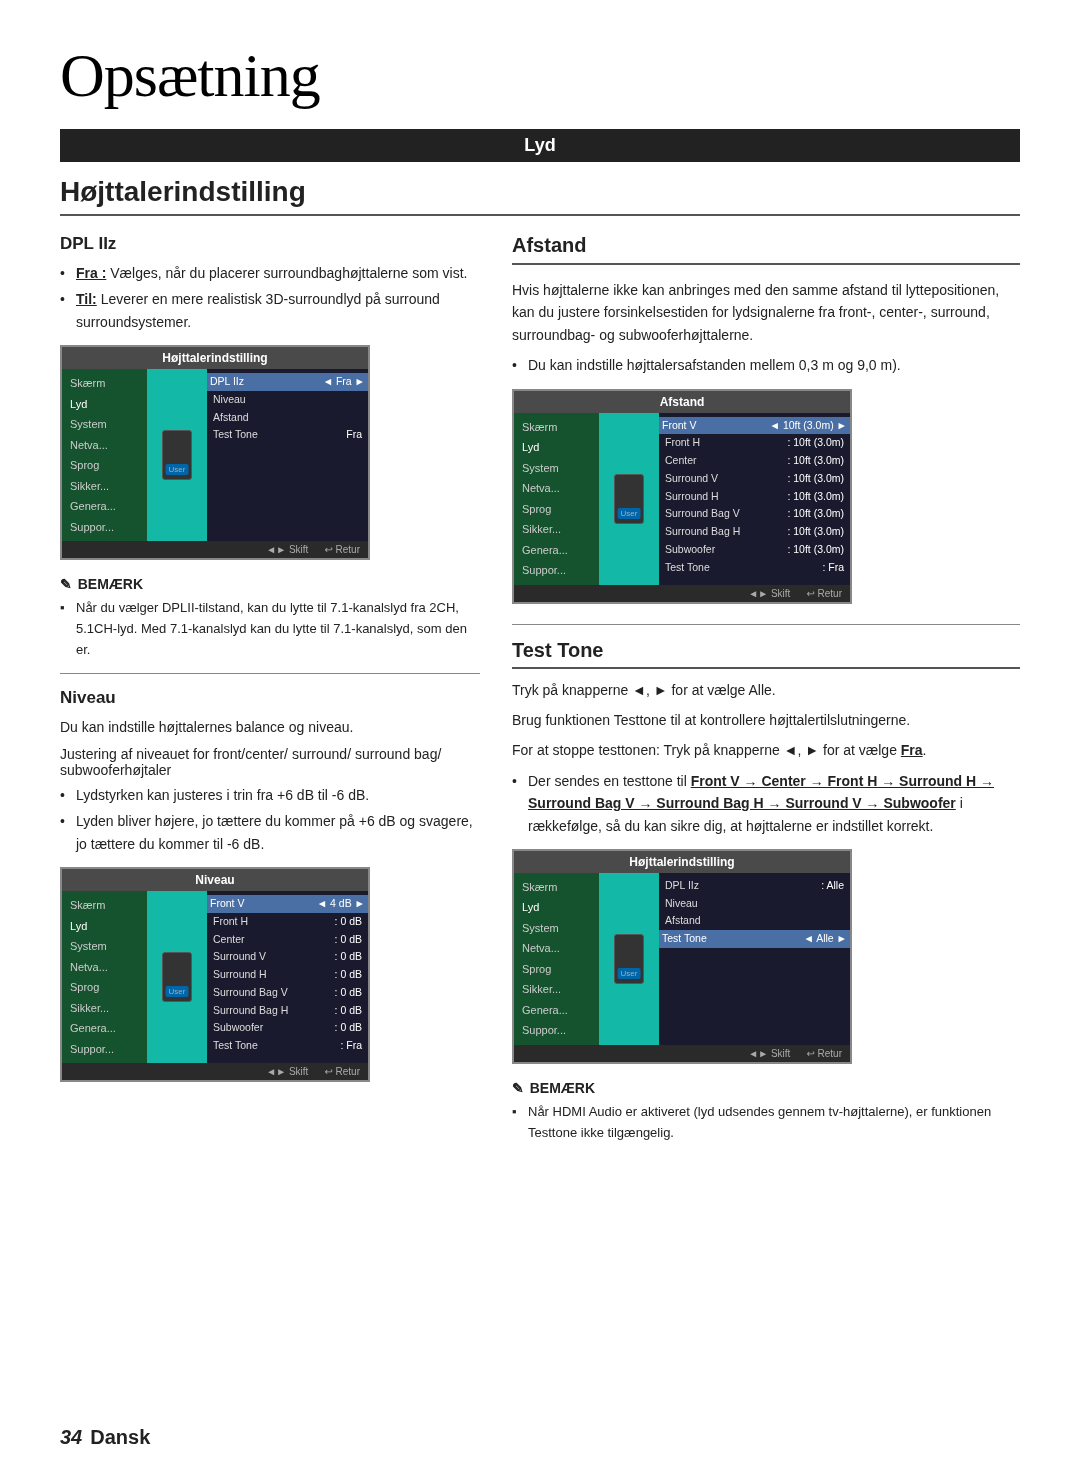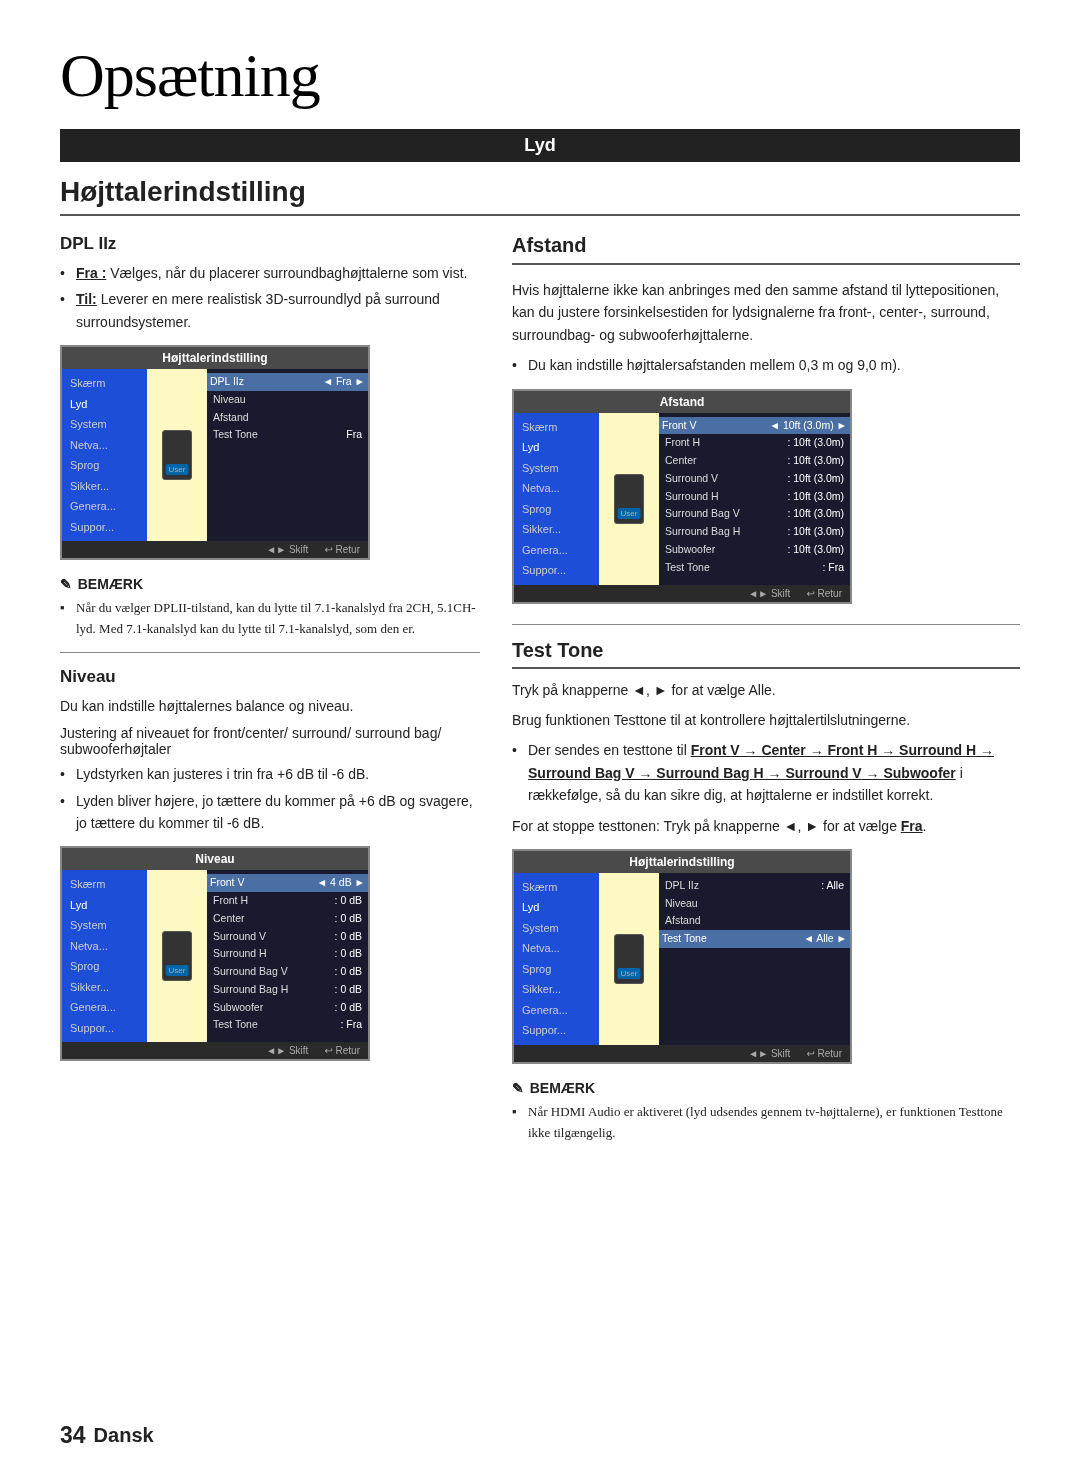--- a/index.html
+++ b/index.html
@@ -115,39 +115,39 @@
       font-size: 12px;
       font-weight: bold;
     }
 
     .menu-mockup-body {
       display: flex;
       gap: 0;
     }
 
     .menu-left-col {
-      background: #1d4ed8;
+      background: #14532d;
       color: #ccc;
       width: 85px;
       padding: 4px 0;
     }
 
     .menu-left-col .menu-item {
       padding: 2px 8px;
       font-size: 11px;
       line-height: 1.5;
     }
 
     .menu-left-col .menu-item.active {
       color: #fff;
     }
 
     .menu-center-img {
       width: 60px;
-      background: #fef9c3;
+      background: #14b8a6;
       display: flex;
       align-items: center;
       justify-content: center;
       position: relative;
     }
 
     .speaker-icon-small {
       width: 30px;
       height: 50px;
       background: #333;
@@ -223,21 +223,20 @@
 
     .pencil-icon {
       font-size: 14px;
     }
 
     .bemerk-content {
       font-size: 13px;
       line-height: 1.6;
       padding-left: 16px;
       position: relative;
-      font-family: Liberation Serif, serif;
     }
 
     .bemerk-content::before {
       content: "▪";
       position: absolute;
       left: 0;
       top: 0;
     }
 
     
@@ -253,22 +252,23 @@
       bottom: 30px;
       left: 60px;
       font-size: 20px;
       font-weight: bold;
       display: flex;
       align-items: center;
       gap: 8px;
     }
 
     .page-number {
-      font-size: 23px;
-      font-weight: bold;
+      font-size: 20px;
+      font-weight: bold;
+      font-style: italic;
     }
 
     .divider-line {
       border: none;
       border-top: 1px solid #888;
       margin: 10px 0 14px 0;
     }
 
     
     .section-right-heading {
@@ -557,28 +557,28 @@
         <div class="sub-heading" style="font-size:20px; border-bottom:2px solid #555; padding-bottom:5px; margin-bottom:10px;">
           <span>Test Tone</span>
         </div>
         <div class="body-text">
           <span>Tryk på knapperne ◄, ► for at vælge Alle.</span>
         </div>
         <div class="body-text">
           <span>Brug funktionen Testtone til at kontrollere højttalertilslutningerne.</span>
         </div>
         <div class="body-text">
+          <span>For at stoppe testtonen: Tryk på knapperne ◄, ► for at vælge <strong>Fra</strong>.</span>
+        </div>
+        <div class="body-text">
           <ul>
             <li>
               <span>Der sendes en testtone til <strong>Front V → Center → Front H → Surround H → Surround Bag V → Surround Bag H → Surround V → Subwoofer</strong> i rækkefølge, så du kan sikre dig, at højttalerne er indstillet korrekt.</span>
             </li>
           </ul>
-        </div>
-        <div class="body-text">
-          <span>For at stoppe testtonen: Tryk på knapperne ◄, ► for at vælge <strong>Fra</strong>.</span>
         </div>
 
         <div class="menu-mockup menu-mockup-wide">
           <div class="menu-mockup-title">
             <span>Højttalerindstilling</span>
           </div>
           <div class="menu-mockup-body">
             <div class="menu-left-col">
               <div class="menu-item">Skærm</div>
               <div class="menu-item active">Lyd</div>

